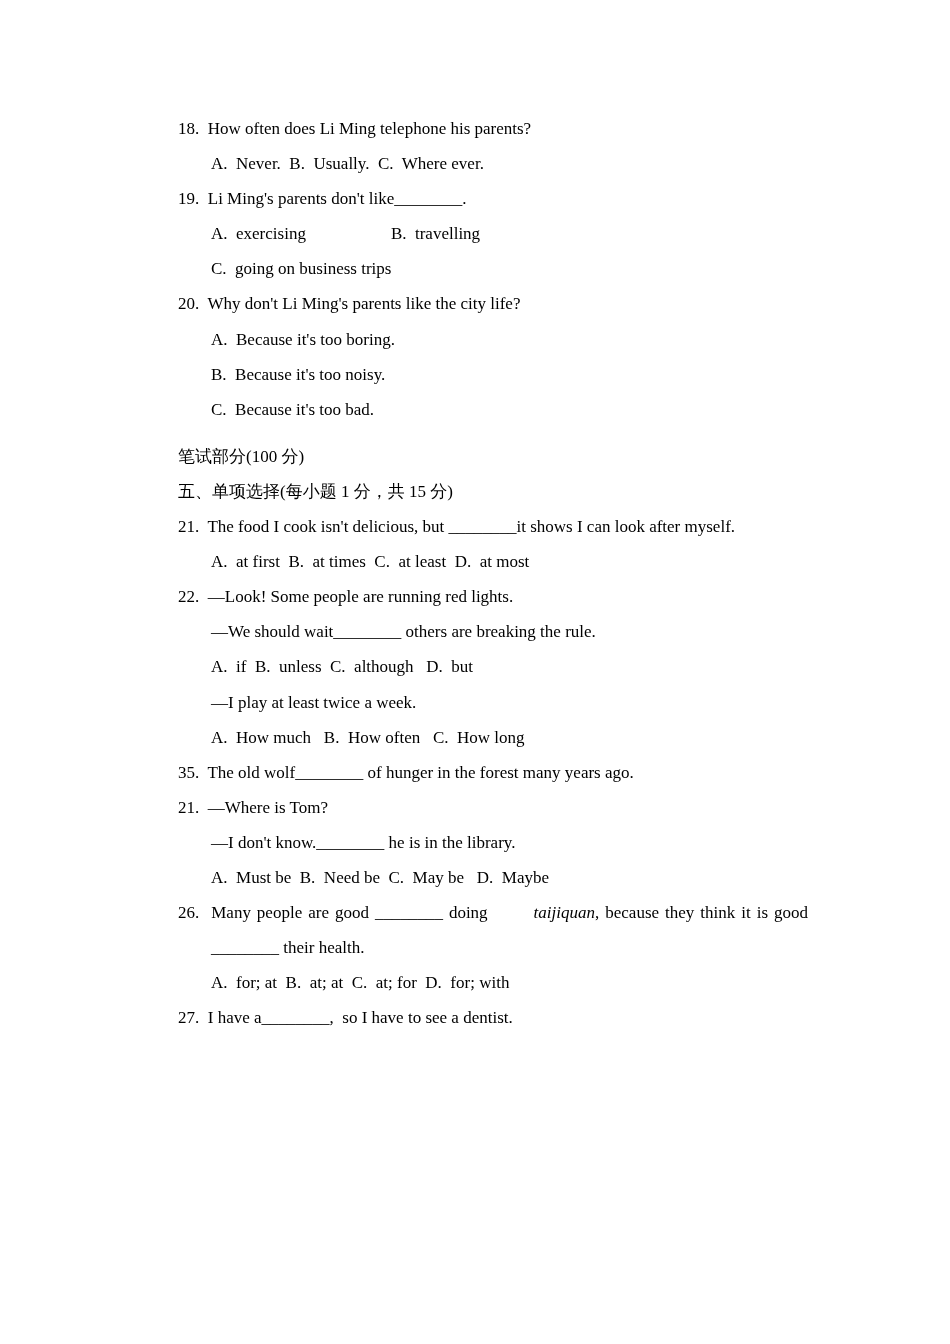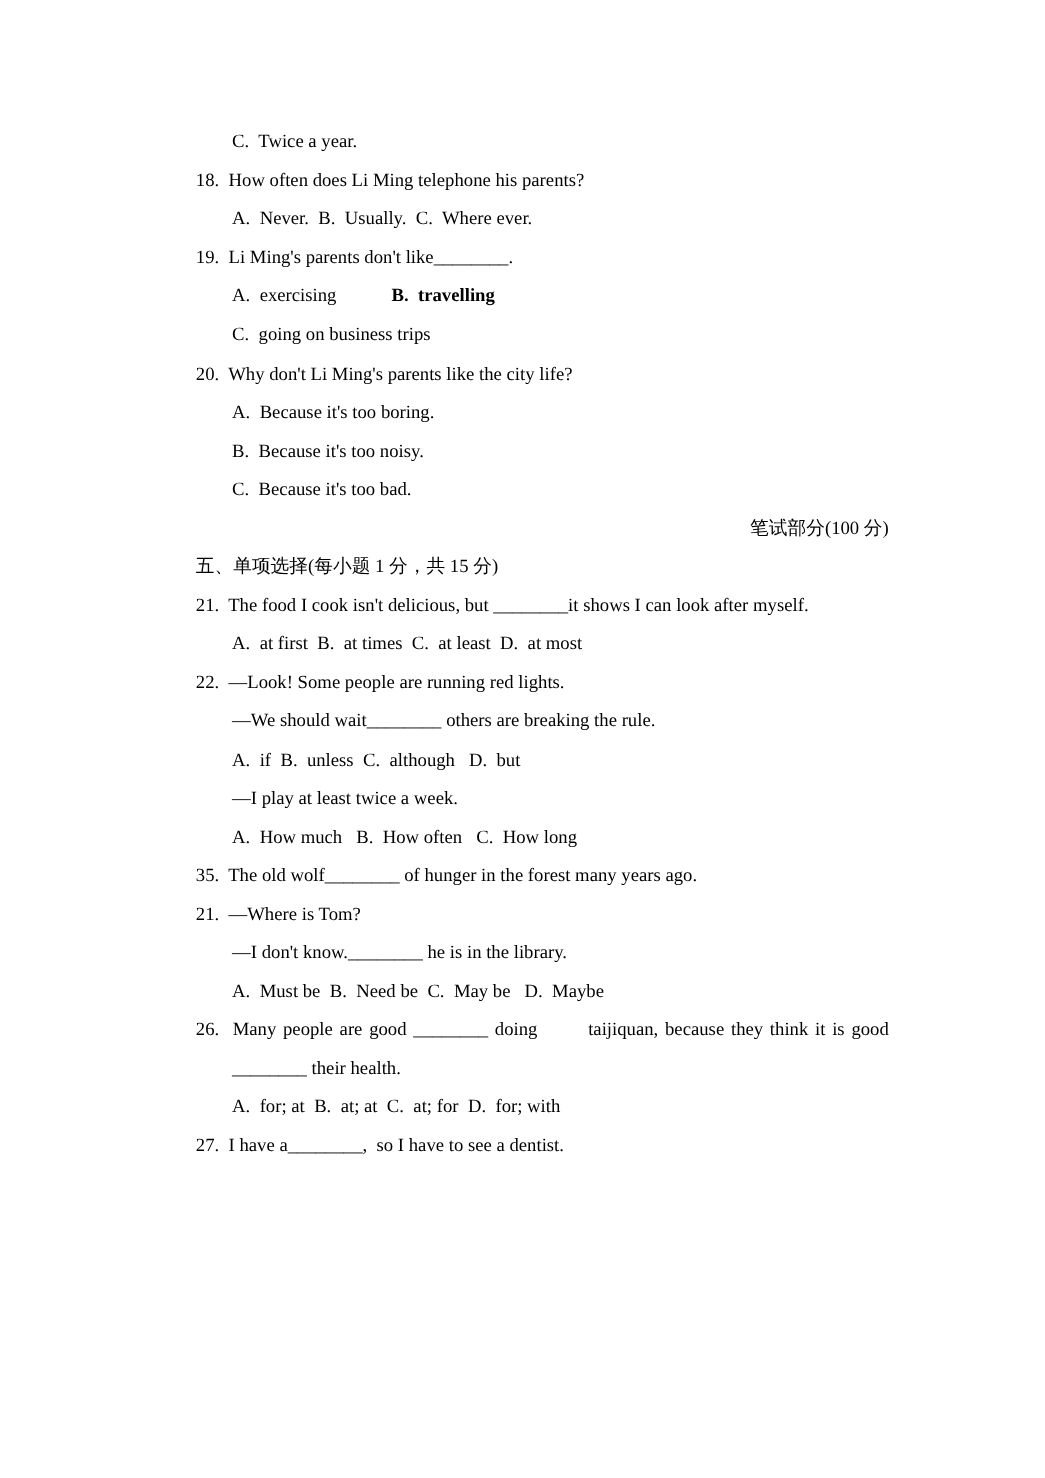--- a/index.html
+++ b/index.html
@@ -26,41 +26,42 @@
   .line {
     min-height: 35.1px;
     line-height: 35.1px;
     white-space: pre-wrap;
   }
   .line.opt,
   .line.cont {
     padding-left: 33px;
   }
   .line.center {
-    text-align: right;
+    text-align: left;
     padding-left: 0;
+    margin-top: 12px;
   }
   .line.justify {
     text-align: justify;
     text-align-last: justify;
   }
   .it {
+    font-style: italic;
     margin-left: 40px;
   }
 </style>
 </head>
 <body>
 
 <div class="page">
   <div class="doc" id="doc">
-      <div class="line opt"><span>C.  Twice a year.</span></div>
       <div class="line q"><span>18.  How often does Li Ming telephone his parents?</span></div>
       <div class="line opt"><span>A.  Never.  B.  Usually.  C.  Where ever.</span></div>
       <div class="line q"><span>19.  Li Ming's parents don't like________.</span></div>
-      <div class="line opt"><span>A.  exercising</span><span style="margin-left: 50px; font-weight: bold;">B.  travelling</span></div>
+      <div class="line opt"><span>A.  exercising</span><span style="margin-left: 85px;">B.  travelling</span></div>
       <div class="line opt"><span>C.  going on business trips</span></div>
       <div class="line q"><span>20.  Why don't Li Ming's parents like the city life?</span></div>
       <div class="line opt"><span>A.  Because it's too boring.</span></div>
       <div class="line opt"><span>B.  Because it's too noisy.</span></div>
       <div class="line opt"><span>C.  Because it's too bad.</span></div>
       <div class="line center"><span>笔试部分(100 分)</span></div>
       <div class="line section"><span>五、单项选择(每小题 1 分，共 15 分)</span></div>
       <div class="line q"><span>21.  The food I cook isn't delicious, but ________it shows I can look after myself.</span></div>
       <div class="line opt"><span>A.  at first  B.  at times  C.  at least  D.  at most</span></div>
       <div class="line q"><span>22.  —Look! Some people are running red lights.</span></div>

